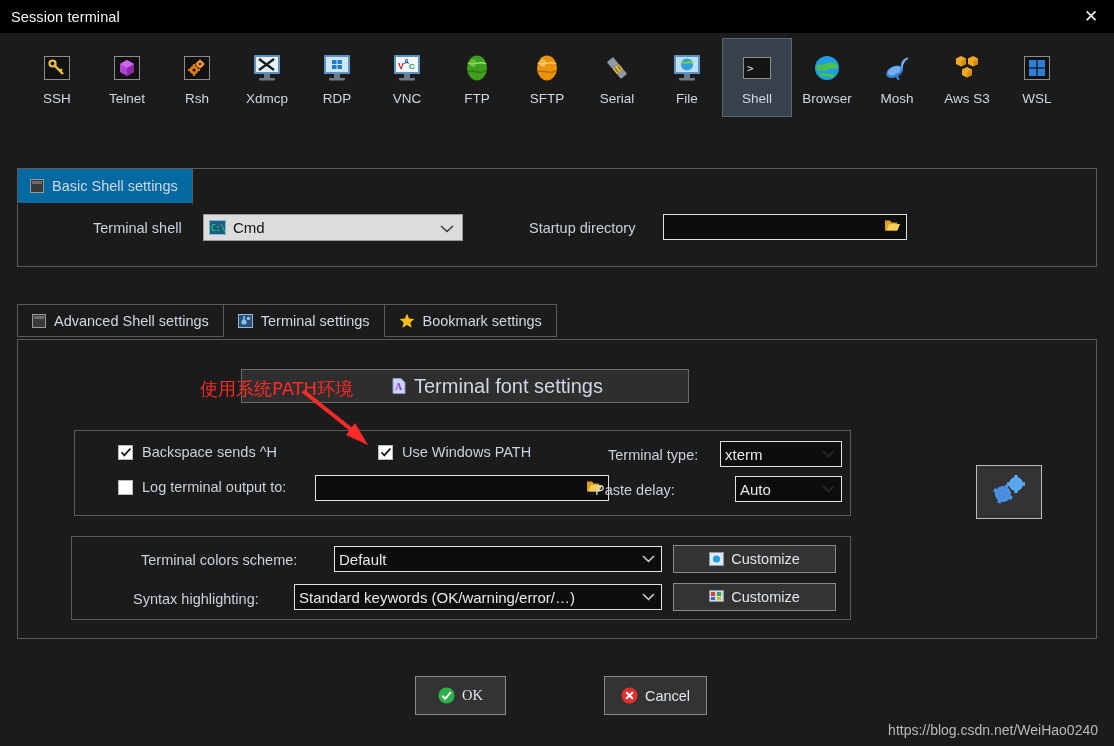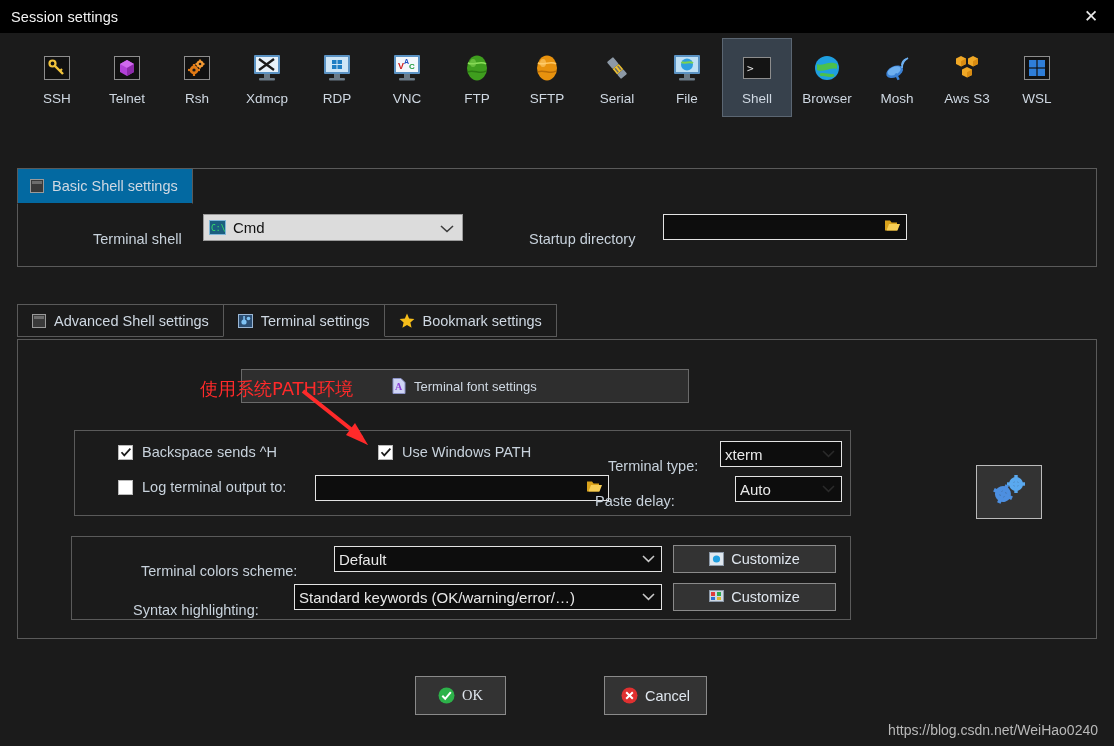--- a/index.html
+++ b/index.html
@@ -103,21 +103,21 @@
     margin-right: -1px;
   }
   .tabitem.active {
     border-bottom-color: #1b1b1b;
     background: #1b1b1b;
     z-index: 4;
   }
   .tabitem .tabico { margin-right: 8px; display: flex; align-items: center; }
 
   
-  .label { font-size: 14.5px; color: #c8d2dc; white-space: nowrap; margin-top: 11px; }
+  .label { font-size: 14.5px; color: #c8d2dc; white-space: nowrap; }
 
   .combo-light {
     background: #dcdcdc; border: 1px solid #9a9a9a;
     height: 27px; display: flex; align-items: center;
     color: #111; font-size: 15px; cursor: pointer;
     padding-left: 5px; position: relative;
   }
   .combo-light .chev { position: absolute; right: 8px; top: 50%; transform: translateY(-50%); }
 
   .textbox {
@@ -166,21 +166,21 @@
     position: absolute; right: 16px; bottom: 8px;
     font-size: 14px; color: #b9b9b9;
   }
 </style>
 </head>
 <body>
 
 <div id="app">
 
   <div class="titlebar">
-    <span class="titlebar-text">Session settings</span>
+    <span class="titlebar-text">Session terminal</span>
     <div class="titlebar-close">✕</div>
   </div>
 
   <div class="toolbar" id="toolbar">
       <div class="tool">
         <div class="tool-icon">
           <span class="fr">
             <svg width="18" height="18" viewBox="0 0 18 18">
               <circle cx="4.5" cy="4.5" r="3" fill="none" stroke="#f2c43c" stroke-width="2.2"></circle>
               <path d="M6.5 6.5 L15 15" stroke="#f2c43c" stroke-width="2.4"></path>
@@ -455,21 +455,21 @@
   <div class="group" style="left:17px; top:339px; width:1080px; height:300px;">
 
     <div style="position:absolute; left:223px; top:29px; width:448px; height:34px;
                 background:#2e2e2e; border:1px solid #6a6a6a; display:flex; align-items:center; padding-left:150px;">
       <span style="margin-right:8px; display:flex;">
         <svg width="14" height="16" viewBox="0 0 14 16">
           <path d="M1 0.5 H9 L13 4.5 V15.5 H1 Z" fill="#cfd5f5" stroke="#8d93c9"></path>
           <text x="3" y="12" font-size="10" fill="#8c3fd6" font-family="serif" font-weight="bold">A</text>
         </svg>
       </span>
-      <span style="font-size:13px; color:#cfd8e2;">Terminal font settings</span>
+      <span style="font-size:20px; color:#cfd8e2;">Terminal font settings</span>
     </div>
 
     <div style="position:absolute; left:56px; top:90px; width:777px; height:86px; border:1px solid #5a5a5a;">
 
       <div class="chk" style="position:absolute; left:43px; top:13px;">
         <span class="chkbox">
           <svg width="12" height="11" viewBox="0 0 12 11">
               <path d="M1.5 5.3 L4.3 8.4 L10.4 1.6" stroke="#1a1a1a" stroke-width="1.7" fill="none"></path>
             </svg>
         </span>

